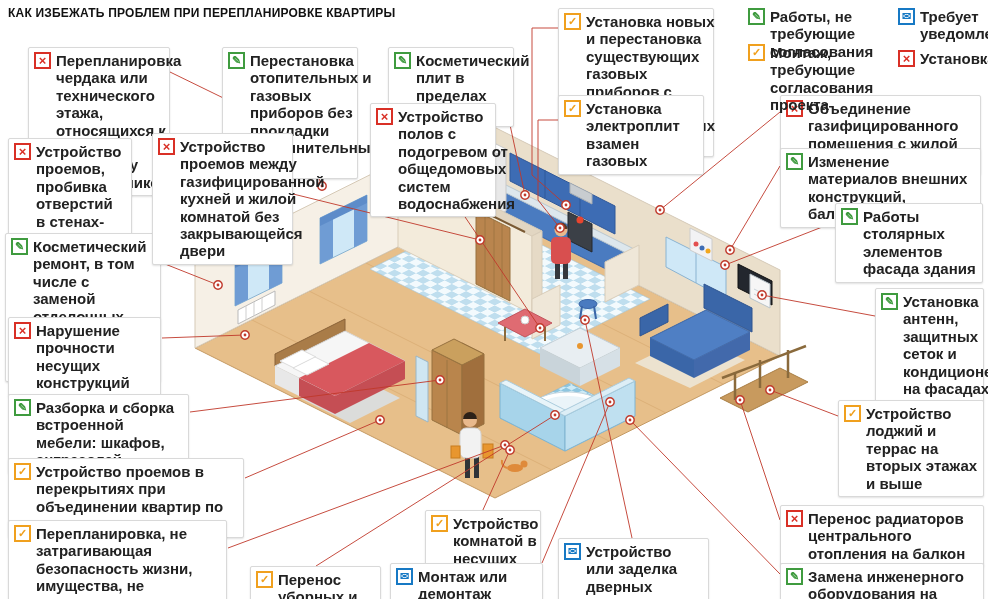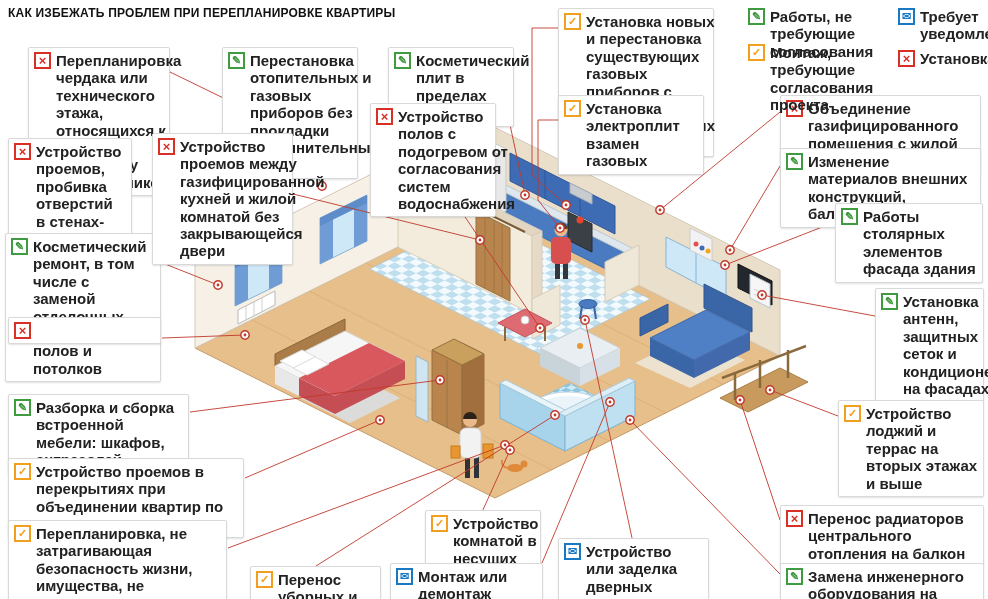--- a/index.html
+++ b/index.html
@@ -338,20 +338,21 @@
 <div class="callout" style="left:8px;top:138px;width:124px">
   <span class="ic red">×</span>
   <span class="txt">Устройство проемов, пробивка отверстий в стенах-пилонах и колоннах</span>
 </div>
 <div class="callout" style="left:5px;top:233px;width:156px">
   <span class="ic green">✎</span>
   <span class="txt">Косметический ремонт, в том числе с заменой отделочных покрытий стен, полов и потолков</span>
 </div>
 <div class="callout" style="left:8px;top:317px;width:153px">
   <span class="ic red">×</span>
+  <span class="txt">Нарушение прочности несущих конструкций</span>
 </div>
 <div class="callout" style="left:8px;top:394px;width:181px">
   <span class="ic green">✎</span>
   <span class="txt">Разборка и сборка встроенной мебели: шкафов, антресолей</span>
 </div>
 <div class="callout" style="left:8px;top:458px;width:236px">
   <span class="ic orange">✓</span>
   <span class="txt">Устройство проемов в перекрытиях при объединении квартир по вертикали</span>
 </div>
 <div class="callout" style="left:8px;top:520px;width:219px">
@@ -365,21 +366,21 @@
 <div class="callout" style="left:152px;top:133px;width:141px">
   <span class="ic red">×</span>
   <span class="txt">Устройство проемов между газифицированной кухней и жилой комнатой без закрывающейся двери</span>
 </div>
 <div class="callout" style="left:388px;top:47px;width:126px">
   <span class="ic green">✎</span>
   <span class="txt">Косметический плит в пределах кухни</span>
 </div>
 <div class="callout" style="left:370px;top:103px;width:126px">
   <span class="ic red">×</span>
-  <span class="txt">Устройство полов с подогревом от согласования систем водоснабжения</span>
+  <span class="txt">Устройство полов с подогревом от общедомовых систем водоснабжения</span>
 </div>
 <div class="callout" style="left:558px;top:8px;width:156px">
   <span class="ic orange">✓</span>
   <span class="txt">Установка новых и перестановка существующих газовых приборов с прокладкой дополнительных сетей</span>
 </div>
 <div class="callout" style="left:558px;top:95px;width:146px">
   <span class="ic orange">✓</span>
   <span class="txt">Установка электроплит взамен газовых</span>
 </div>
 <div class="callout" style="left:780px;top:95px;width:201px">

